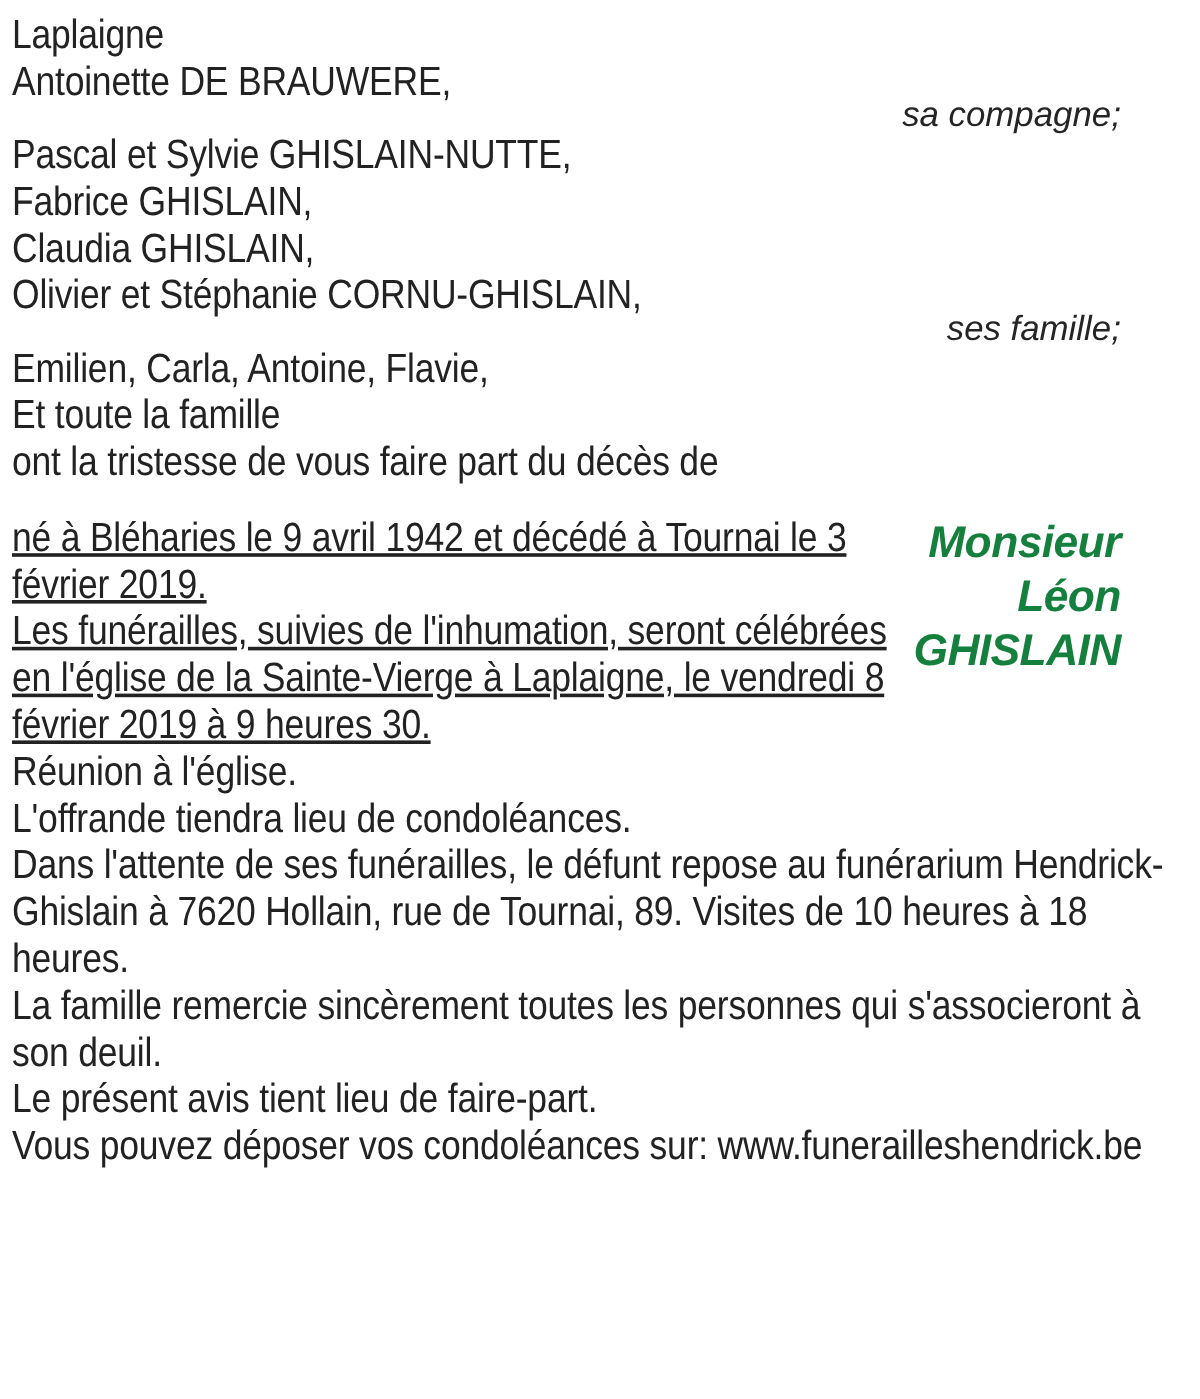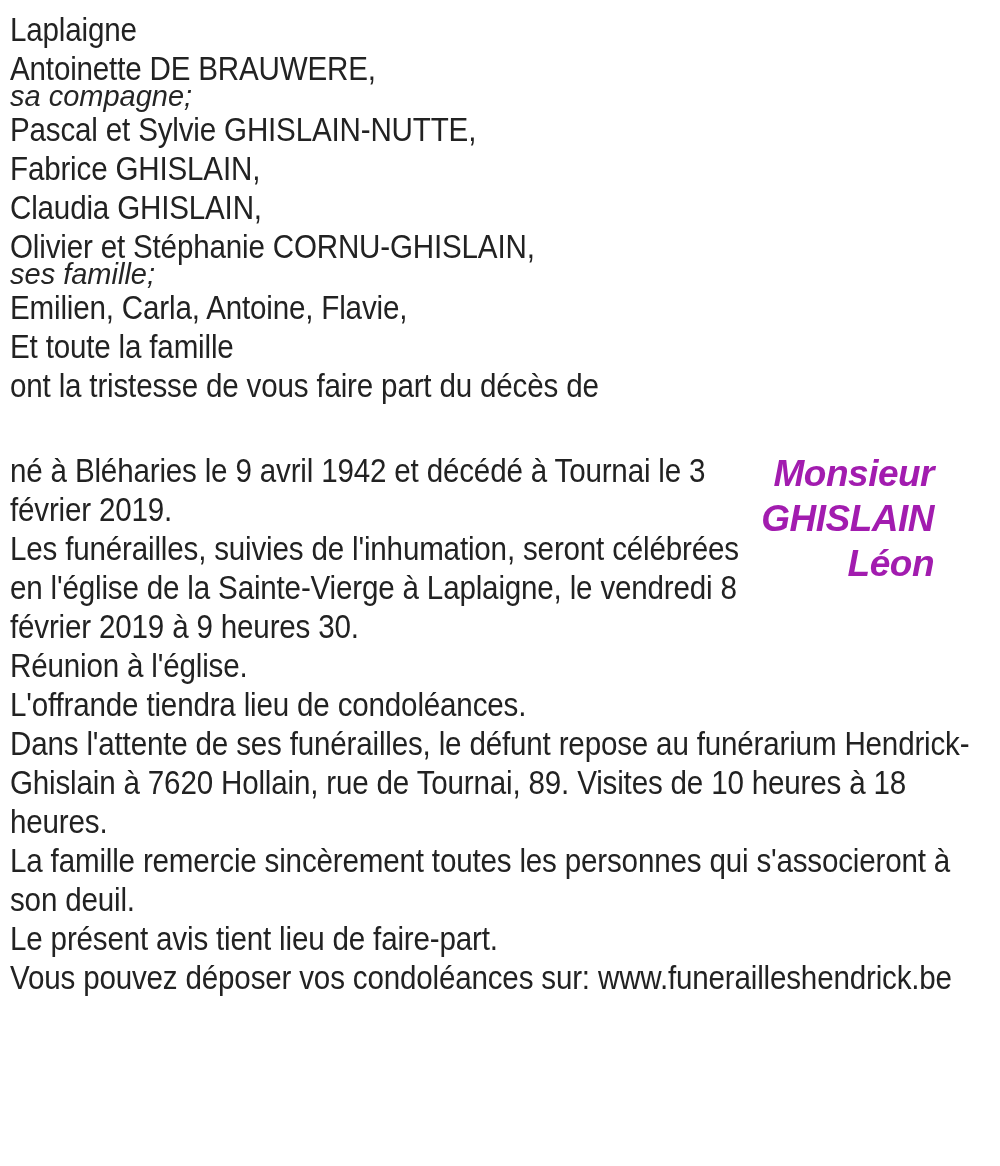--- a/index.html
+++ b/index.html
@@ -26,48 +26,48 @@
     transform-origin: 0 0;
     letter-spacing: -0.2px;
   }
   p.cond.narrow { width: 845px; }
   
   p.rlabel {
     margin: 0;
     font-style: italic;
     font-size: 29px;
     line-height: 22px;
-    text-align: left;
+    text-align: right;
     position: relative;
     top: -3px;
     color: #252525;
   }
   .row { position: relative; }
   .leftcol { width: 845px; }
   .deceased {
     position: absolute;
     top: 0;
     right: 0;
     text-align: right;
   }
   .dline {
     margin: 0;
     font-weight: 700;
     font-style: italic;
     font-size: 37px;
     line-height: 45px;
     letter-spacing: -0.5px;
-    color: #a21caf;
+    color: #15803d;
   }
   .url { color: inherit; cursor: pointer; }
   .mt8  { margin-top: 8px; }
   .mt9  { margin-top: 9px; }
   .mt10 { margin-top: 10px; }
   .mt12 { margin-top: 12px; }
-  .mt46 { margin-top: 46px; }
+  .mt46 { margin-top: 24px; text-decoration: underline; }
   .mt48 { margin-top: 48px; }
 </style>
 </head>
 <body>
 
 <div id="page">
 
   <p class="cond">Laplaigne</p>
 
   <p class="cond mt8">Antoinette DE BRAUWERE,</p>
@@ -85,22 +85,22 @@
 
   <p class="cond mt48">ont la tristesse de vous faire part du décès de</p>
 
   <div class="row mt46">
     <div class="leftcol">
       <p class="cond narrow">né à Bléharies le 9 avril 1942 et décédé à Tournai le 3 février 2019.</p>
       <p class="cond narrow mt10">Les funérailles, suivies de l'inhumation, seront célébrées en l'église de la Sainte-Vierge à Laplaigne, le vendredi 8 février 2019 à 9 heures 30.</p>
     </div>
     <div class="deceased">
       <p class="dline">Monsieur</p>
+      <p class="dline">Léon</p>
       <p class="dline">GHISLAIN</p>
-      <p class="dline">Léon</p>
     </div>
   </div>
 
   <p class="cond mt8">Réunion à l'église.</p>
 
   <p class="cond mt8">L'offrande tiendra lieu de condoléances.</p>
 
   <p class="cond mt8">Dans l'attente de ses funérailles, le défunt repose au funérarium Hendrick-Ghislain à 7620 Hollain, rue de Tournai, 89. Visites de 10 heures à 18 heures.</p>
 
   <p class="cond mt12">La famille remercie sincèrement toutes les personnes qui s'associeront à son deuil.</p>

